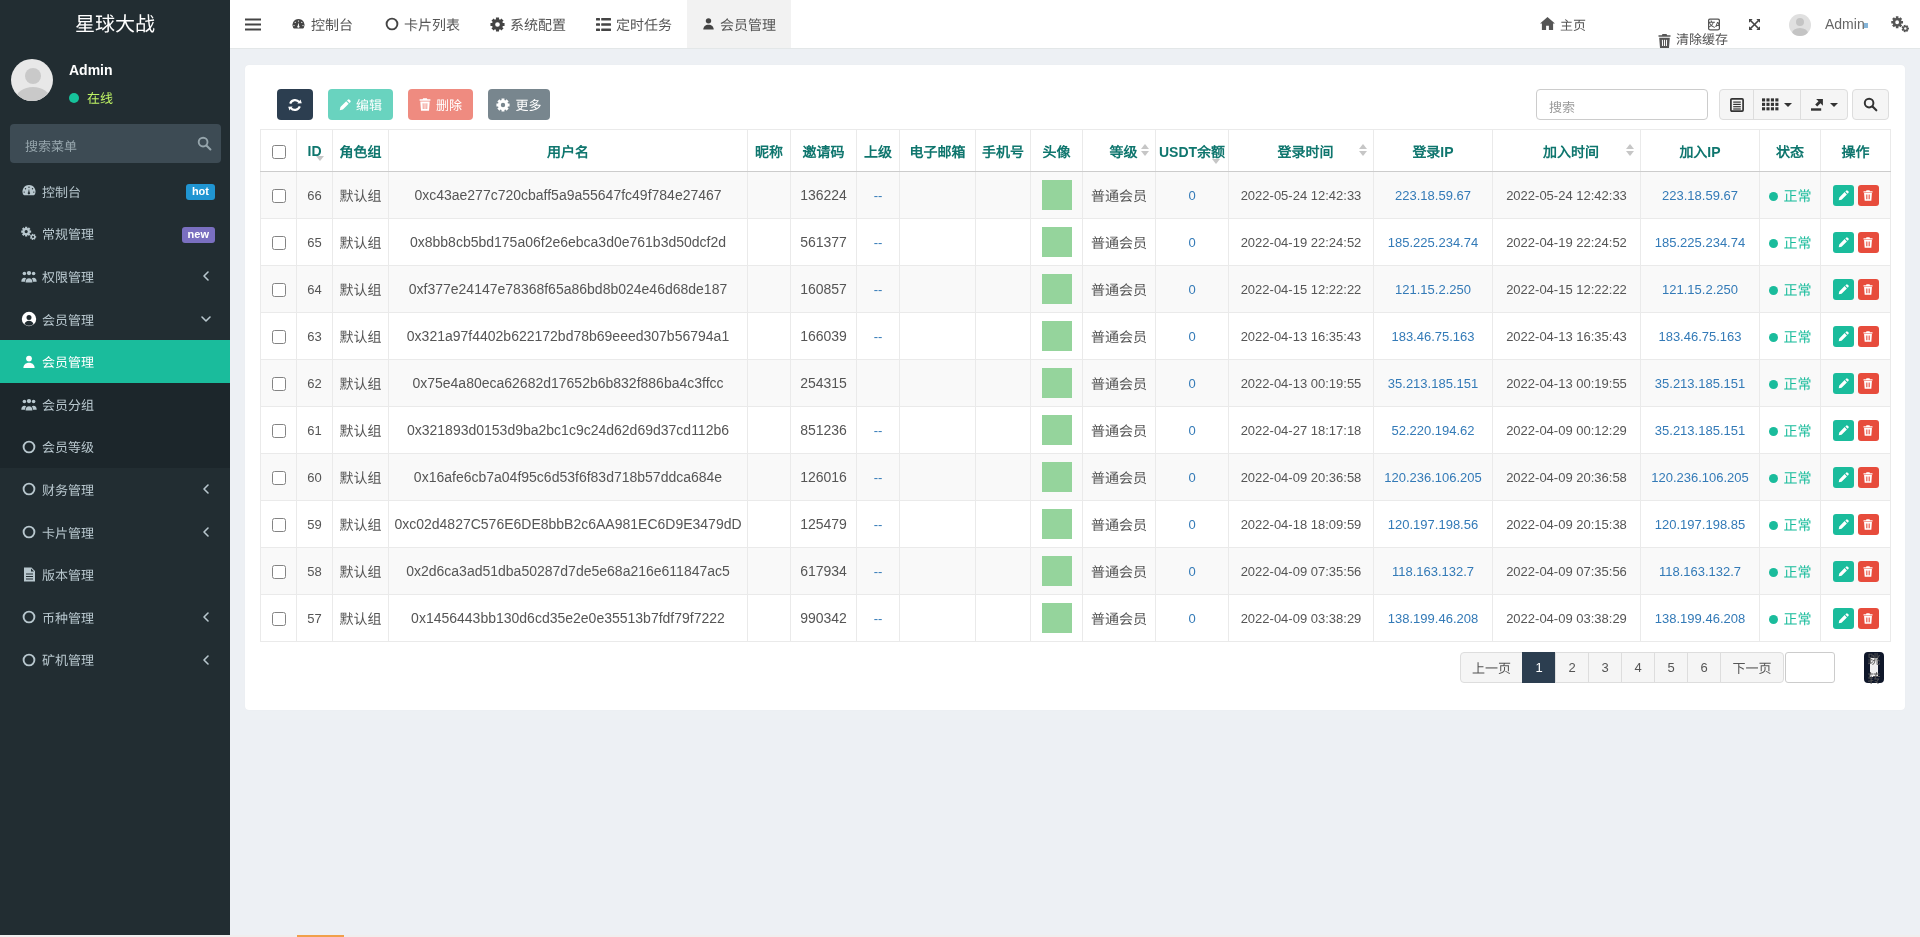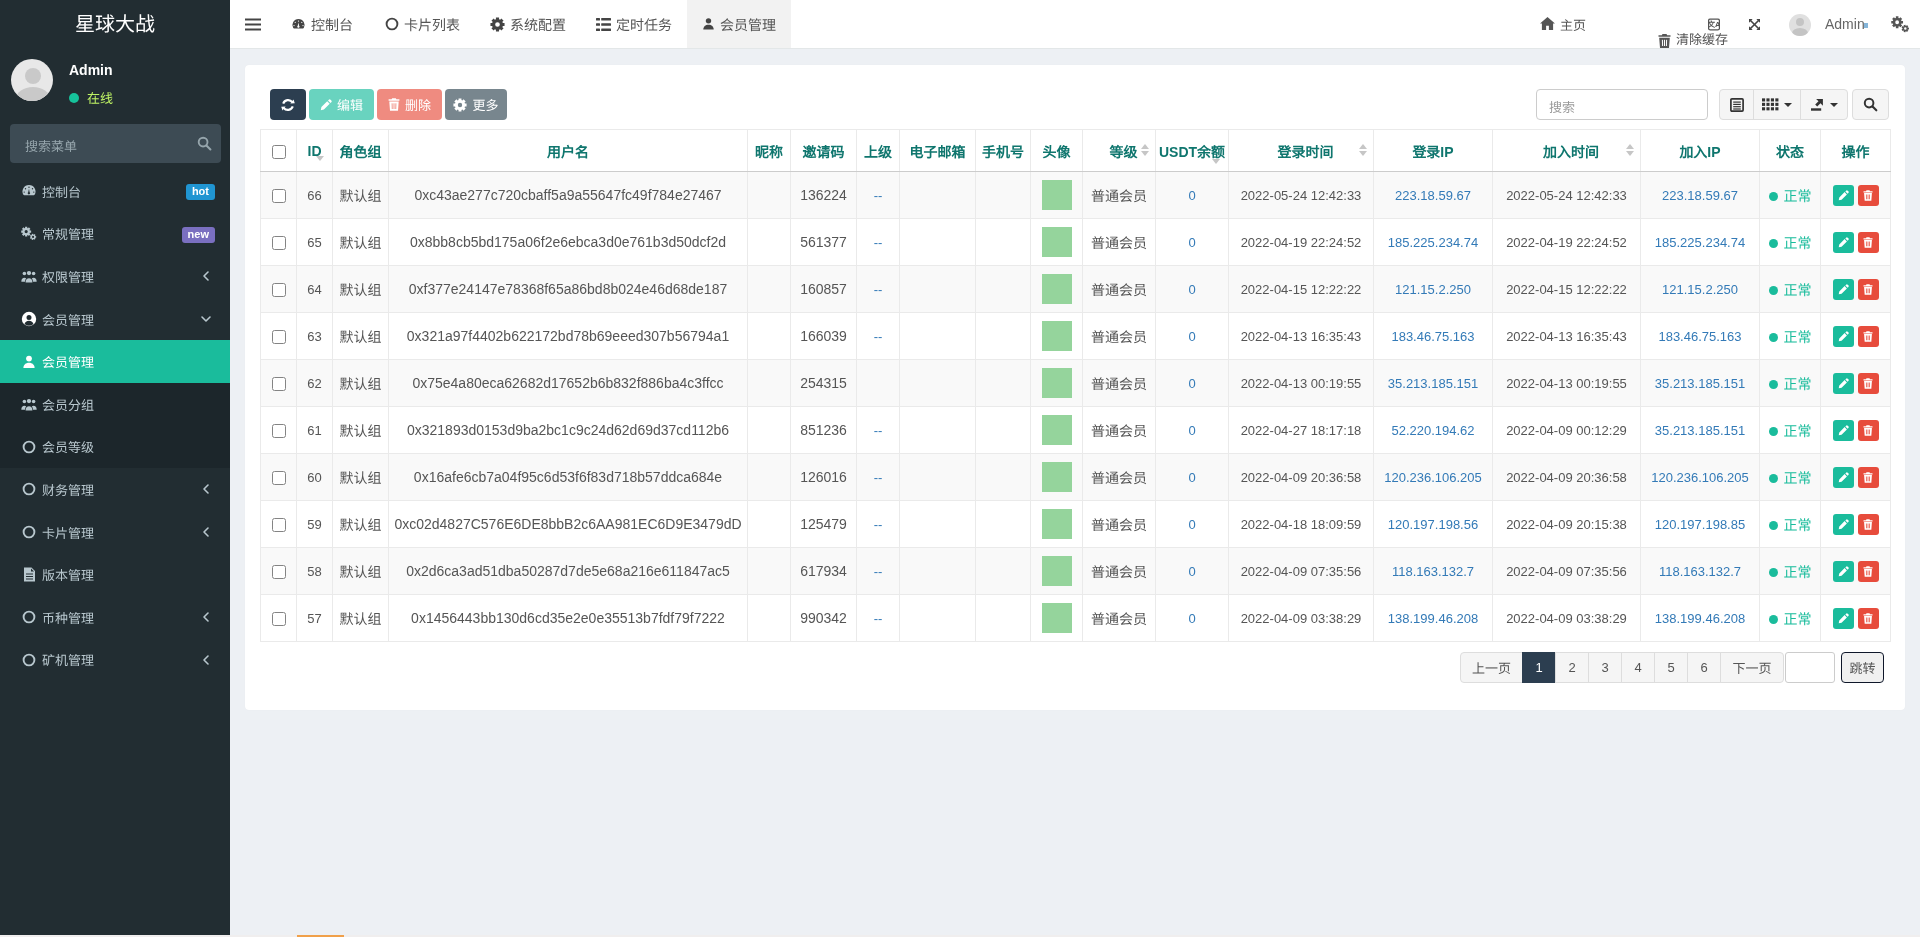--- a/index.html
+++ b/index.html
@@ -42,21 +42,21 @@
 .nav-right { position:absolute; left:0; top:0; width:1690px; height:30px; }
 .nr-item { position:absolute; top:0; height:48px; display:flex; align-items:center; color:#555; font-size:13px; }
 .nr-item svg { margin-right:5px; }
 
 
 .content { position:absolute; left:230px; top:49px; width:1690px; height:888px; }
 .panel { position:absolute; left:15px; top:16px; width:1660px; height:645px; background:#fff; border-radius:4px; box-shadow:0 0 1px rgba(0,0,0,.06); }
 
 
 .btn { display:inline-flex; align-items:center; justify-content:center; height:31px; border-radius:4px; color:#fff; font-size:13px; border:none; }
-.toolbar { position:absolute; left:25px; top:24px; display:flex; }
+.toolbar { position:absolute; left:32px; top:24px; display:flex;gap:12px; }
 .btn-refresh { width:36px; background:#2c3e50; margin-right:3px; }
 .btn-edit { width:65px; background:#69d3bf; margin-right:3px; }
 .btn-del { width:65px; background:#ef8b80; margin-right:3px; }
 .btn-more { width:62px; background:#78868e; }
 .btn svg { margin-right:5px; }
 .btn-refresh svg { margin-right:0; }
 
 .search-box { position:absolute; top:24px; right:197px; width:172px; height:31px; border:1px solid #ccc; border-radius:4px; background:#fff; }
 .search-box .ph { position:absolute; left:12px; top:7px; color:#999; font-size:13px; }
 .tool-group { position:absolute; top:24px; right:57px; display:flex; }
@@ -89,21 +89,21 @@
 
 .pgin { position:absolute; left:17px; top:588px; height:31px; display:flex; align-items:center; color:#666; font-size:13px; }
 .pgsel { display:inline-flex; width:50px; height:29px; border:1px solid #ddd; border-radius:3px; background:#fbfbfb; align-items:center; justify-content:center; margin:0 8px 0 2px; color:#444; }
 .tri-u2 { display:inline-block; width:0; height:0; border-left:4px solid transparent; border-right:4px solid transparent; border-bottom:5px solid #555; margin-left:6px; }
 .pages { position:absolute; right:121px; top:587px; display:flex; }
 .pg { width:34px; height:31px; border:1px solid #ddd; background:#f5f5f5; margin-left:-1px; display:flex; align-items:center; justify-content:center; color:#555; font-size:13px; }
 .pg.first { border-radius:4px 0 0 4px; margin-left:0; width:63px; }
 .pg.last { border-radius:0 4px 4px 0; width:64px; }
 .pg.on { background:#2c3e50; color:#fff; border-color:#2c3e50; }
 .pg-input { position:absolute; right:70px; top:587px; width:50px; height:31px; border:1px solid #ccc; border-radius:3px; background:#fff; }
-.pg-go { position:absolute; right:21px; top:587px; width:43px; height:31px; background:#f0f0f0; border:1px solid #0f172a; border-radius:4px; display:flex; align-items:center; justify-content:center; color:#555; font-size:13px; }
+.pg-go { position:absolute; right:21px; top:587px; width:20px; height:31px; background:#f0f0f0; border:6px solid #0f172a; border-radius:4px; display:flex; align-items:center; justify-content:center; color:#555; font-size:13px; }
 
 .bottom-strip { position:absolute; left:0; bottom:0; width:1920px; height:2px; background:#f0eeee; z-index:9; }
 .bottom-strip .orange { position:absolute; left:297px; top:0; width:47px; height:2px; background:#f0a04a; }
 </style>
 </head>
 <body>
 <div class="sidebar">
   <div class="logo">星球大战</div>
   <div class="user-panel">
     <div class="avatar">

